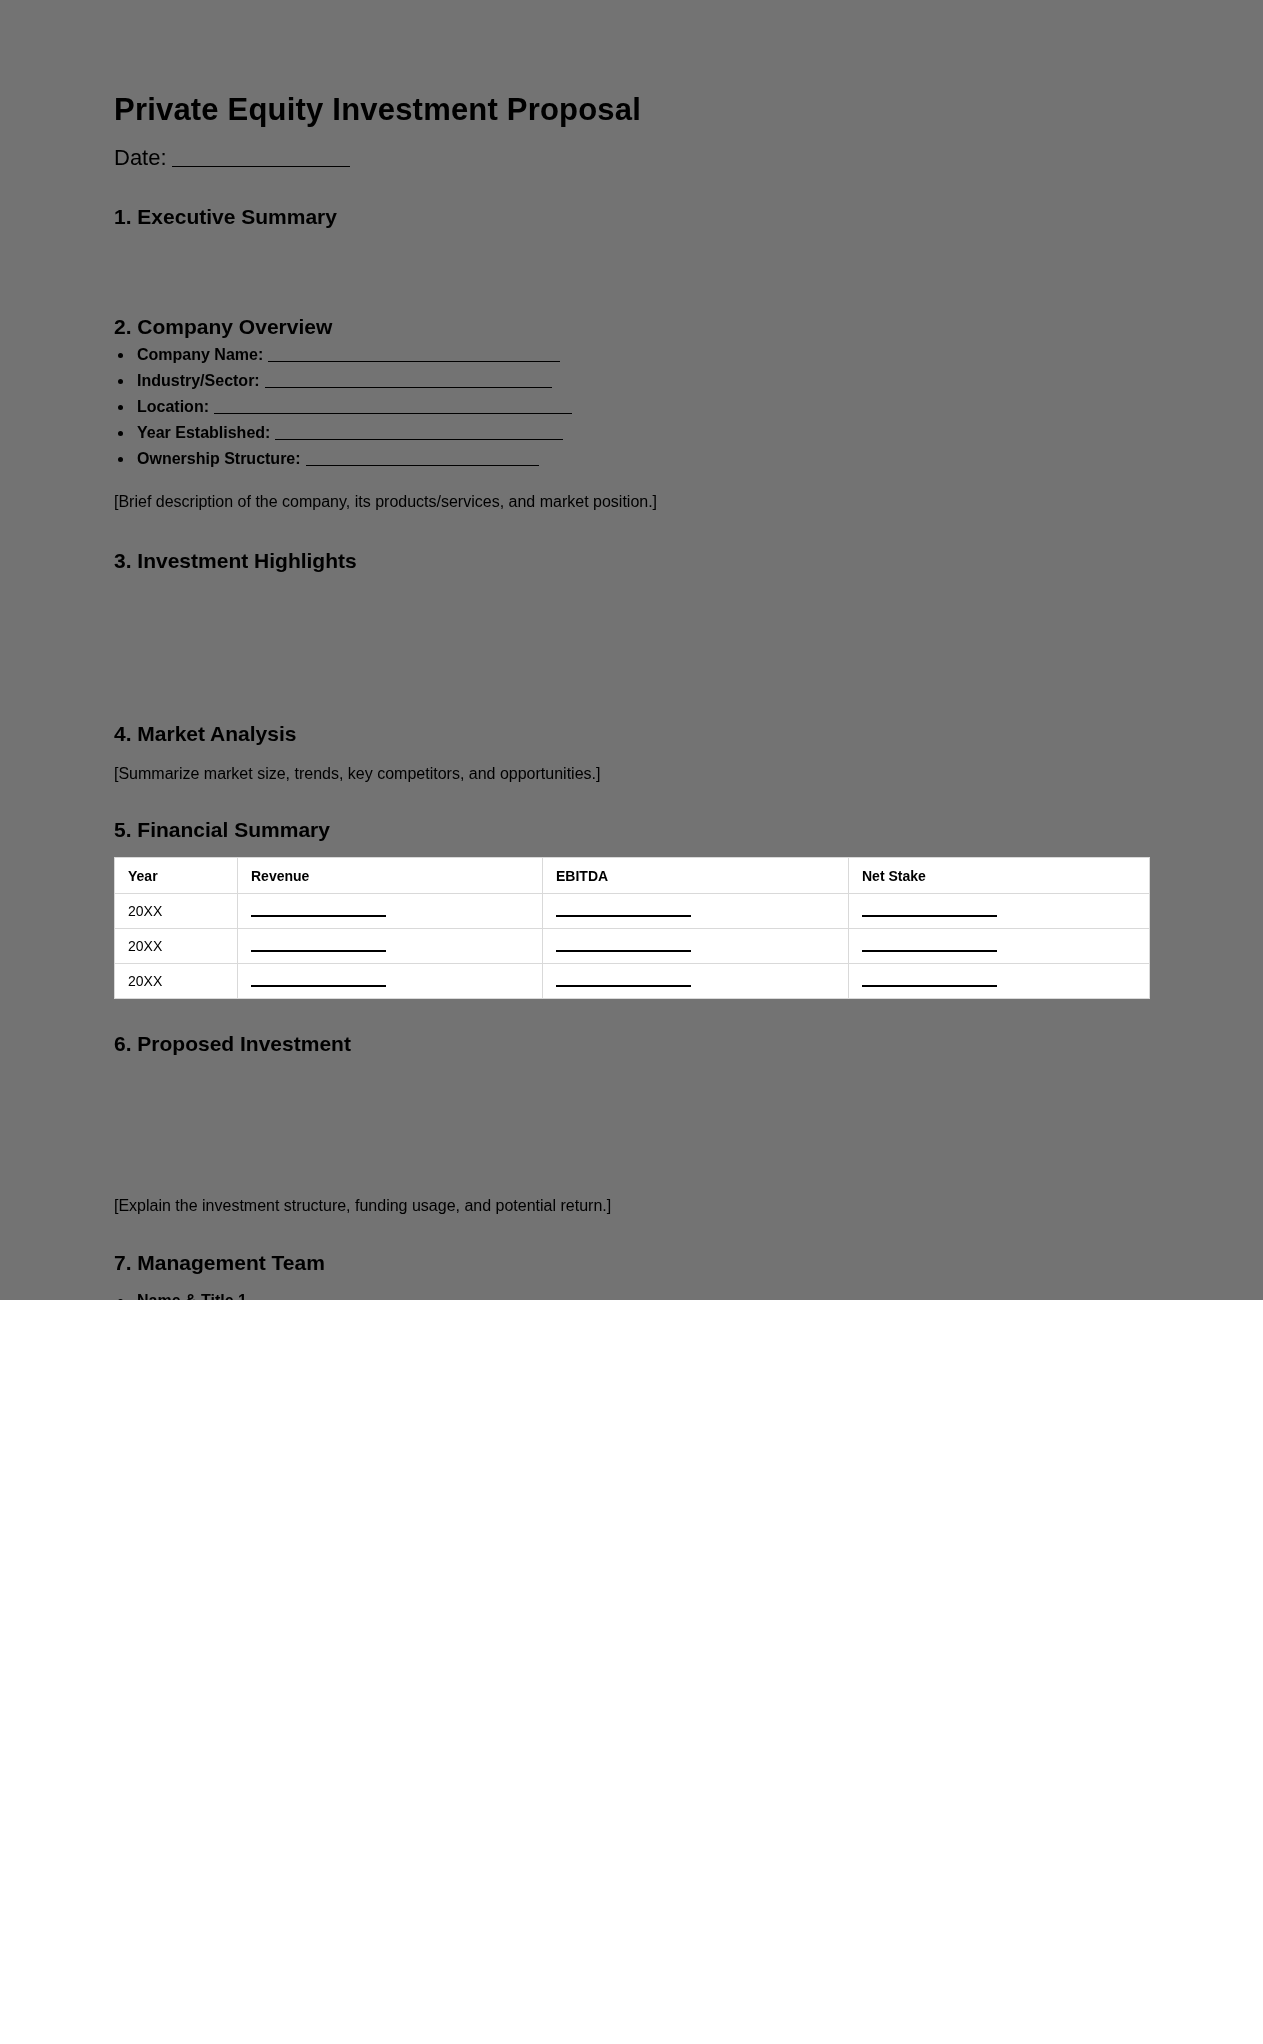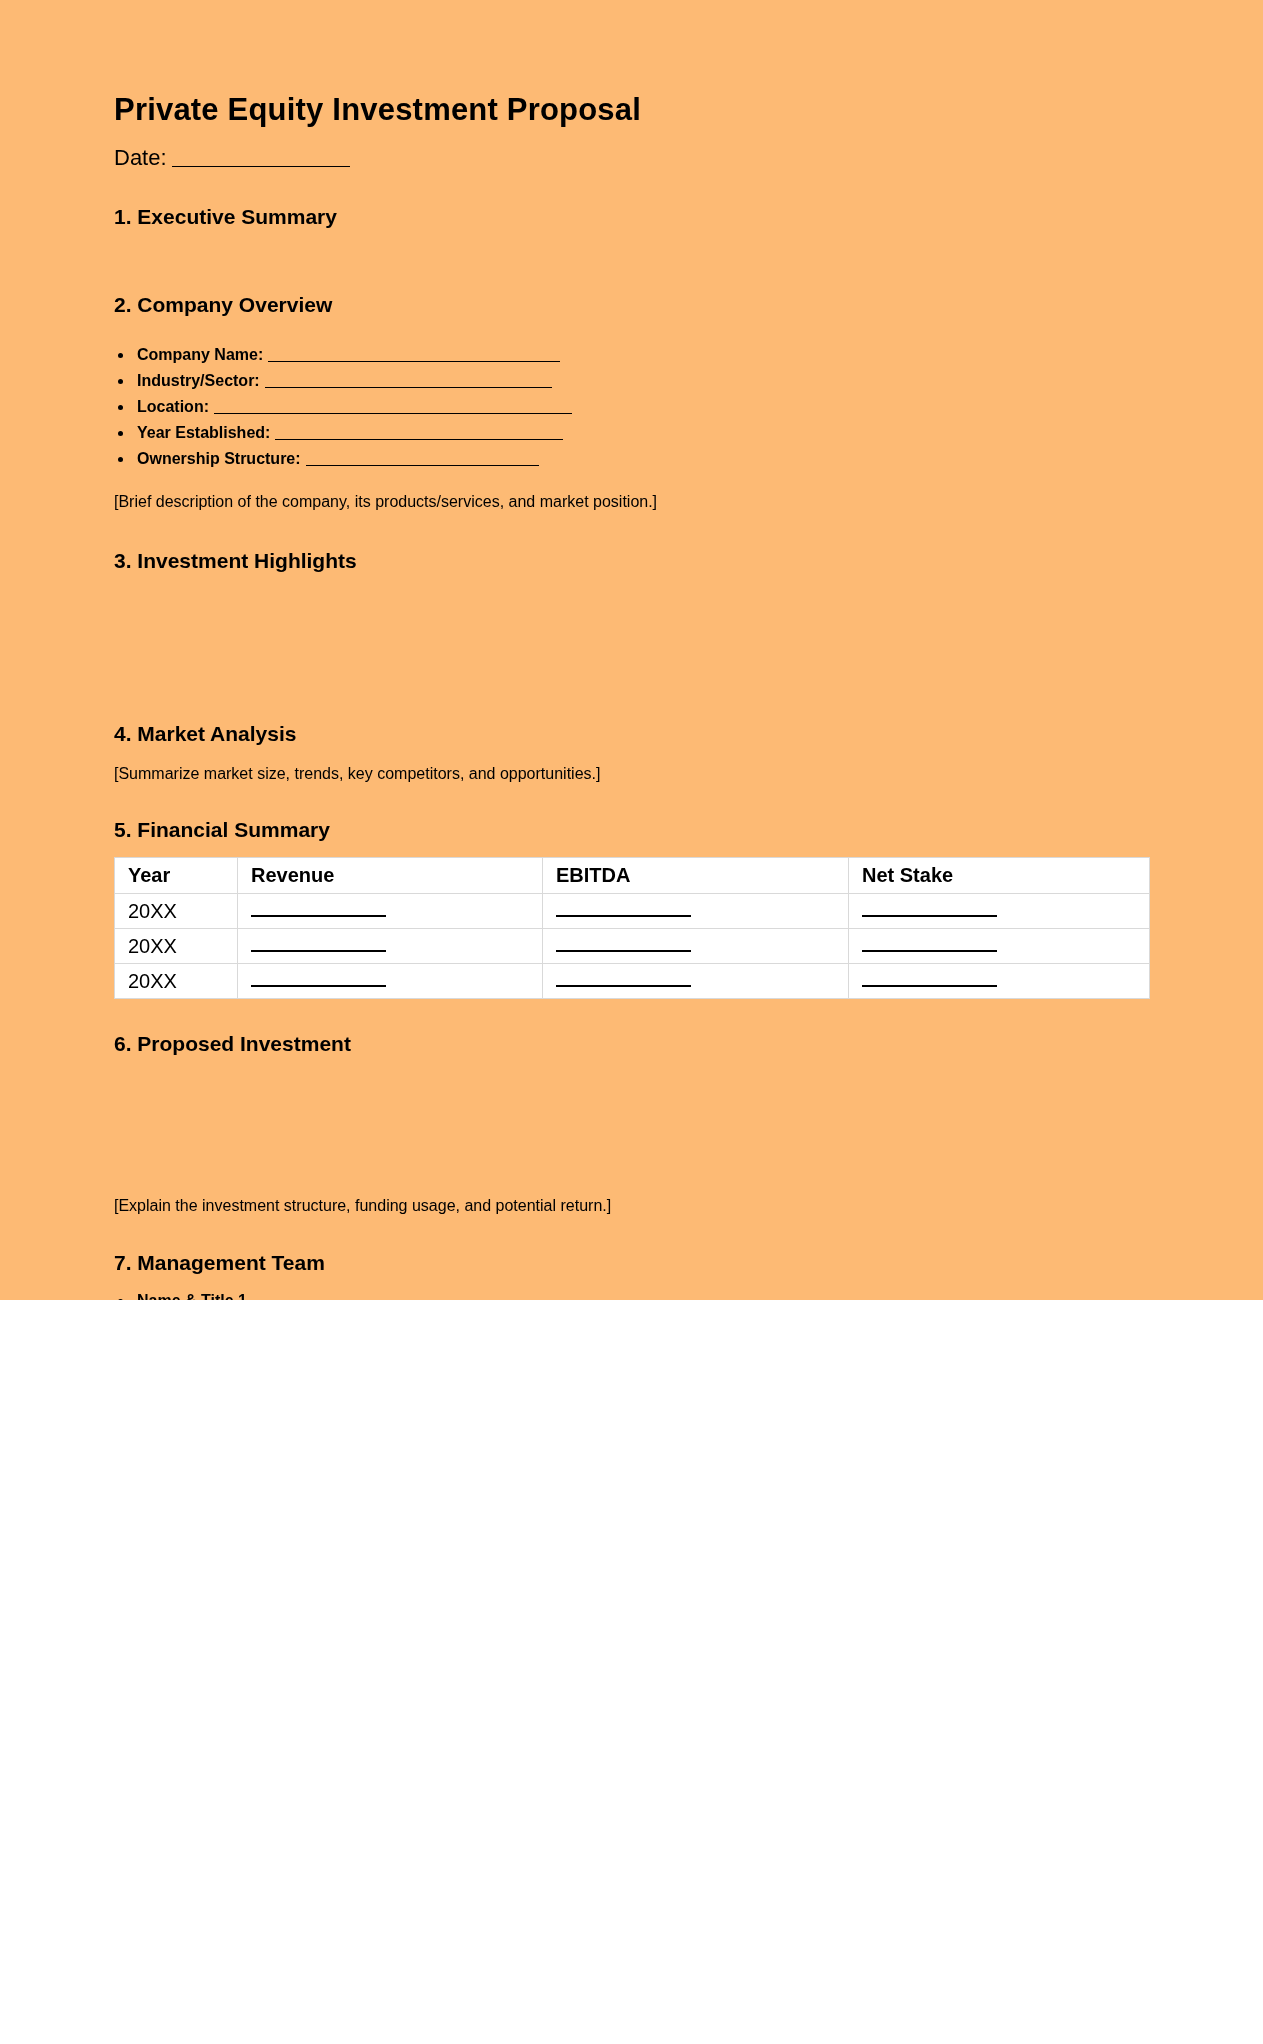--- a/index.html
+++ b/index.html
@@ -10,21 +10,21 @@
     position: relative;
     font-family: "Liberation Sans", "DejaVu Sans", sans-serif;
     color: #000000;
   }
   .doc {
     position: absolute;
     top: 0; left: 0;
     width: 1263px;
     height: 1300px;
     overflow: hidden;
-    background: #fdba74;
+    background: #737373;
   }
   .abs { position: absolute; left: 114px; }
   .doc-title {
     font-size: 31px;
     font-weight: 700;
     line-height: 36px;
     letter-spacing: 0.2px;
   }
   .section-heading {
     font-size: 21px;
@@ -65,21 +65,21 @@
   }
   ul.doc-list li .lbl { font-weight: 700; }
   table.fin-table {
     border-collapse: collapse;
     table-layout: fixed;
     width: 1035px;
     background: #ffffff;
   }
   table.fin-table th, table.fin-table td {
     border: 1px solid #d9d9d9;
-    font-size: 20px;
+    font-size: 14px;
     text-align: left;
     vertical-align: middle;
     padding: 0 0 0 13px;
     height: 35px;
   }
   table.fin-table th { font-weight: 700; height: 36px; }
   .cell-line {
     display: inline-block;
     width: 135px;
     height: 10px;
@@ -93,21 +93,21 @@
 <div class="doc">
 
   <div class="abs doc-title" style="top: 92px;">Private Equity Investment Proposal</div>
 
   <div class="abs date-line" style="top: 148px;">
     <span>Date:</span><span class="blank" style="width: 178px;"></span>
   </div>
 
   <div class="abs section-heading" style="top: 204px;">1. Executive Summary</div>
 
-  <div class="abs section-heading" style="top: 292px;">2. Company Overview</div>
+  <div class="abs section-heading" style="top: 314px;">2. Company Overview</div>
   <ul class="abs doc-list" style="top: 345px;">
     <li>
       <span class="lbl">Company Name:</span><span class="blank" style="width: 292px;"></span>
     </li>
     <li>
       <span class="lbl">Industry/Sector:</span><span class="blank" style="width: 287px;"></span>
     </li>
     <li>
       <span class="lbl">Location:</span><span class="blank" style="width: 358px;"></span>
     </li>

